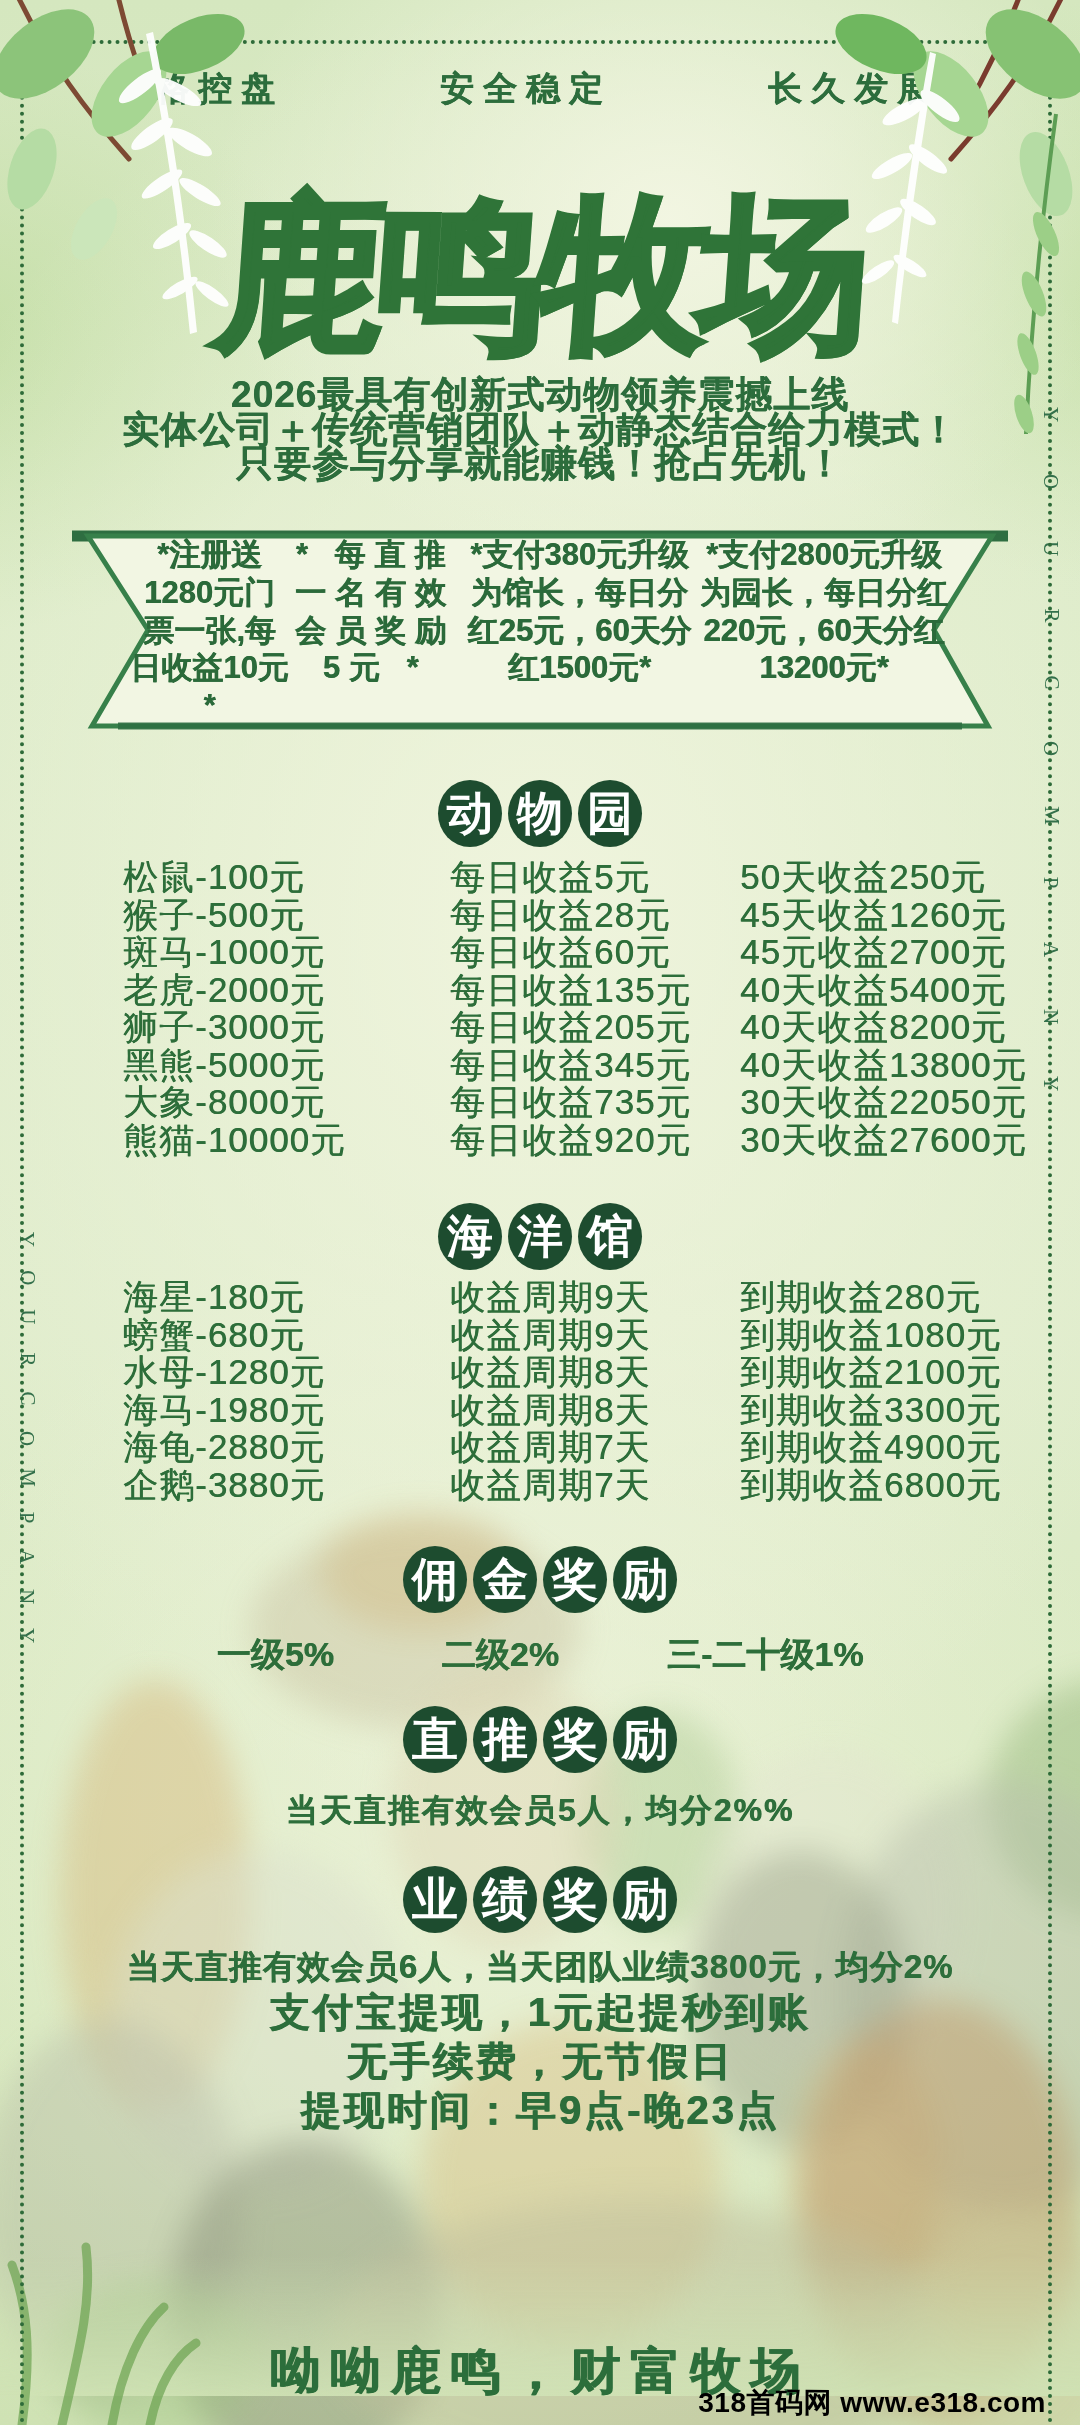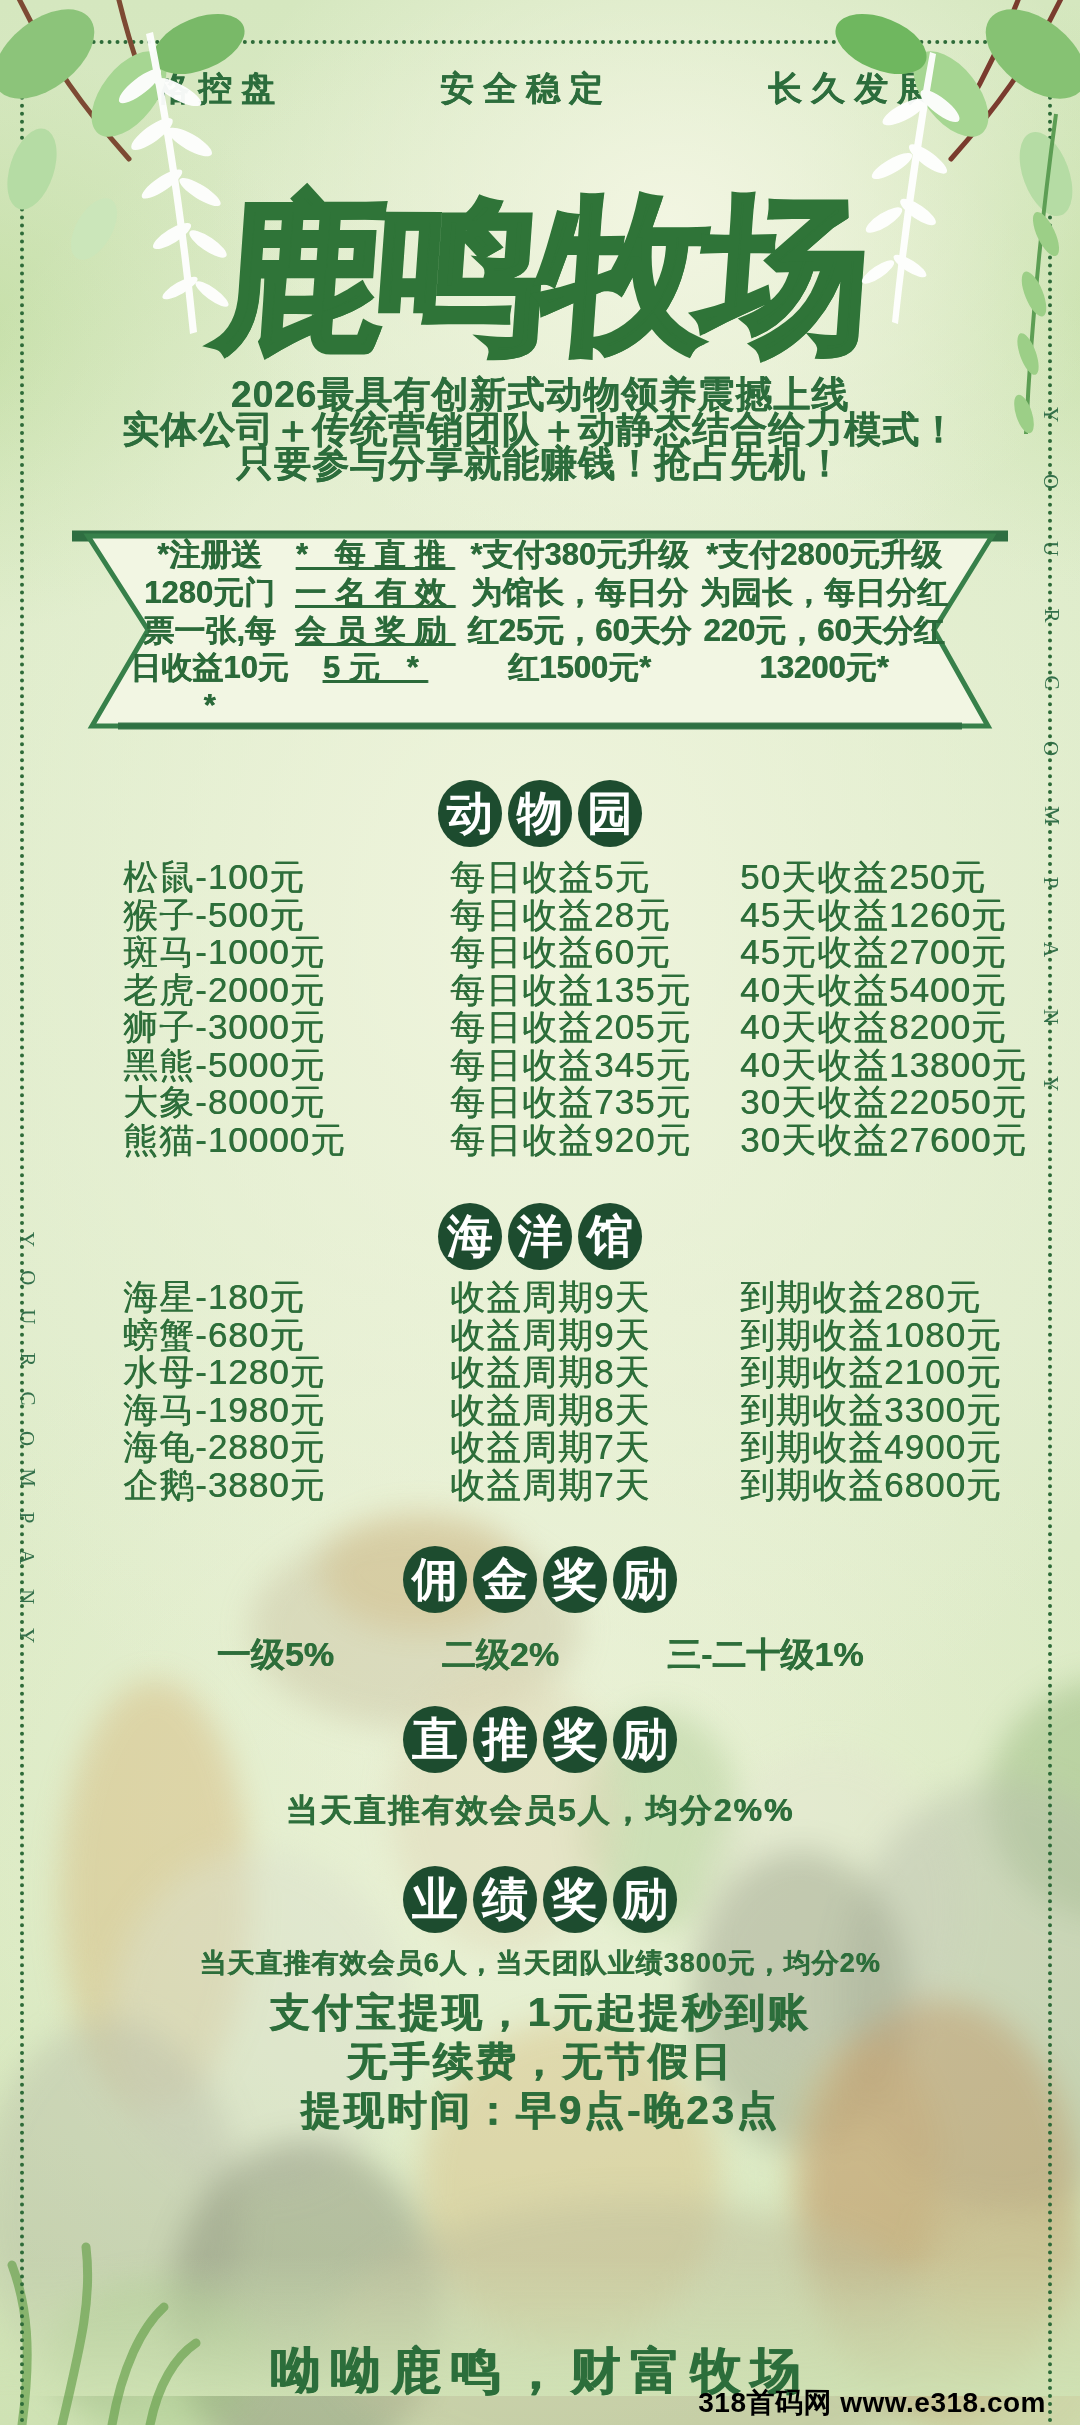--- a/index.html
+++ b/index.html
@@ -41,39 +41,39 @@
   
   .subtitle{top:378px;z-index:2;}
   .subtitle div{font-size:37px;line-height:34.5px;color:#2c6d3c;font-weight:700;
     text-shadow:.5px 0 currentColor;letter-spacing:1px;}
   
   .ribbon-svg{position:absolute;left:58px;top:524px;z-index:2;}
   .ribbon-text{top:536px;left:130px;width:820px;z-index:2;display:flex;flex-direction:row;}
   .ribbon-text div{font-size:31px;line-height:37.8px;color:#2b6a3a;font-weight:700;
     text-shadow:.6px 0 currentColor;text-align:center;}
   .ribbon-text .ls1{letter-spacing:3px;}
-  .ribbon-text .ls2{letter-spacing:9px;text-decoration:underline;}
+  .ribbon-text .ls2{letter-spacing:9px;}
   
   .badges{display:flex;justify-content:center;gap:6px;z-index:2;}
   .badge{width:64px;height:67px;border-radius:50%;background:#1d4c2f;color:#fff;
     font-size:46px;font-weight:700;display:flex;align-items:center;justify-content:center;
     font-family:"Liberation Sans",sans-serif;}
   .b-zoo{top:780px;} .b-ocean{top:1203px;} .b-comm{top:1546px;}
   .b-direct{top:1706px;} .b-perf{top:1866px;}
   
   .table{position:absolute;left:123px;width:940px;display:flex;flex-direction:column;gap:4.5px;z-index:2;}
   .t-zoo{top:860px;} .t-ocean{top:1280px;}
   .trow{display:grid;grid-template-columns:327px 290px auto;}
   .trow span{font-size:35px;line-height:33px;color:#2d6e3a;font-weight:400;
     text-shadow:.6px 0 currentColor;letter-spacing:1px;}
   
   .comm-items{top:1632px;display:flex;justify-content:center;gap:108px;z-index:2;}
   .comm-items span{font-size:34px;color:#2d6e3a;font-weight:700;text-shadow:.6px 0 currentColor;}
   .direct-line{top:1789px;font-size:32px;z-index:2;text-shadow:.6px 0 currentColor;letter-spacing:2px;}
-  .perf-line{top:1945px;font-size:27px;z-index:2;text-shadow:.6px 0 currentColor;letter-spacing:1px;}
+  .perf-line{top:1945px;font-size:33px;z-index:2;text-shadow:.6px 0 currentColor;letter-spacing:1px;}
   
   .payment{top:1988px;z-index:2;}
   .payment div{font-size:40px;line-height:49px;color:#2c6e3b;font-weight:700;
     letter-spacing:3px;text-shadow:1px 0 currentColor;}
   
   .footer-slogan{top:2338px;font-size:50px;color:#2c6e3b;font-weight:700;
     letter-spacing:10px;z-index:2;text-shadow:1.2px 0 currentColor;}
   
   .watermark{position:absolute;right:34px;top:2384px;font-size:28px;font-weight:700;
     color:#000;z-index:4;letter-spacing:.5px;}

